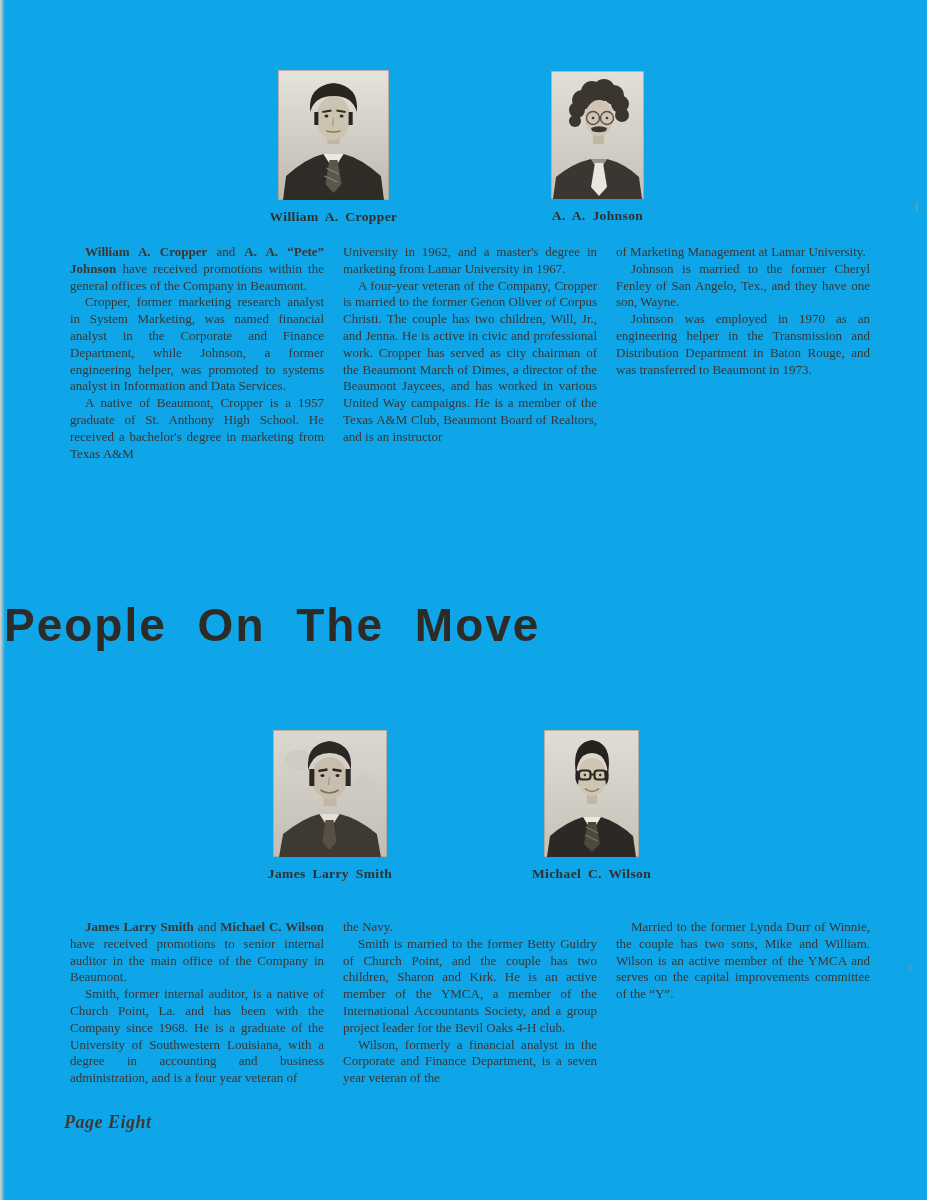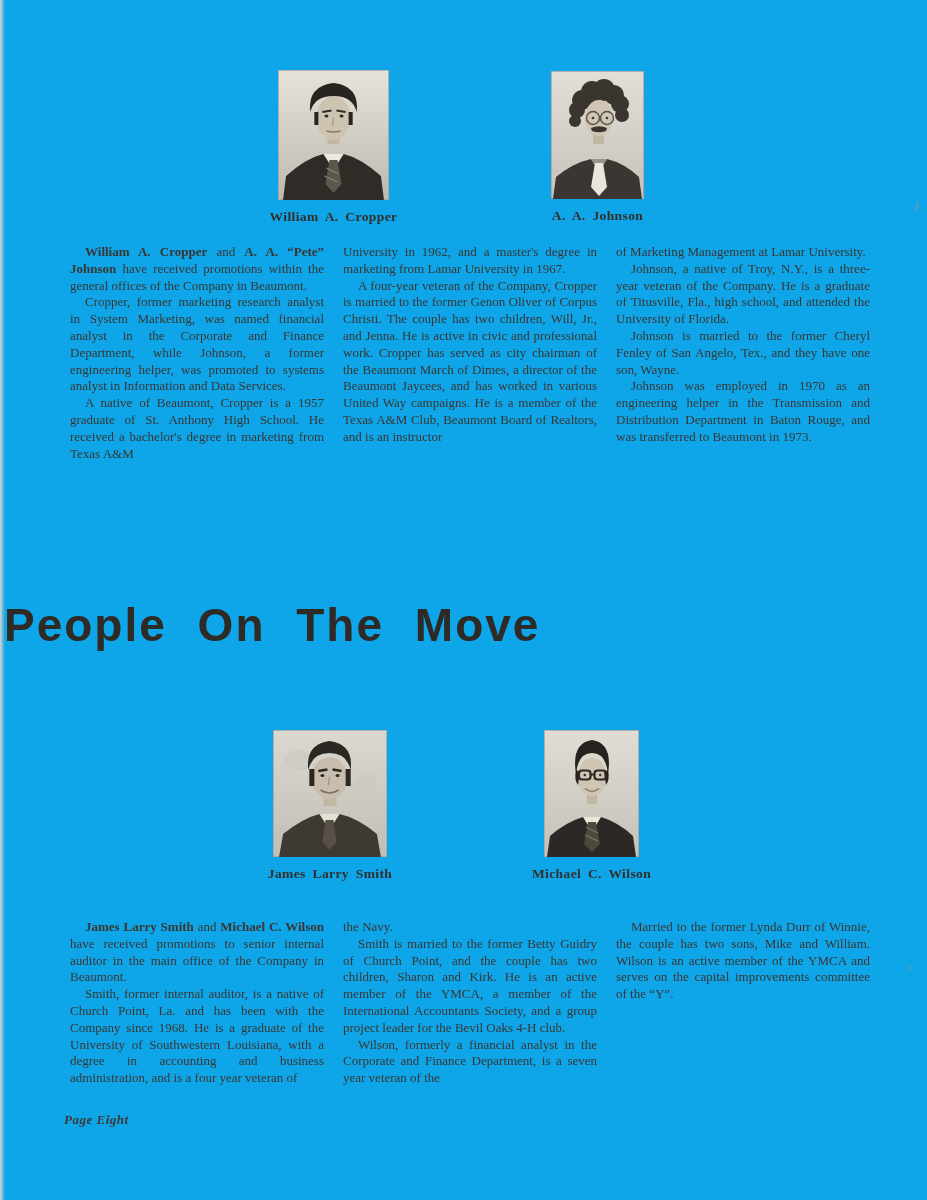--- a/index.html
+++ b/index.html
@@ -44,21 +44,21 @@
     text-align: left; margin: 4px;
     font-family: "Liberation Sans", "DejaVu Sans", sans-serif;
     font-weight: 700; font-size: 46px; line-height: 60px;
     letter-spacing: 2px; word-spacing: 16px;
     color: #2e2b27;
   }
   
   .page-footer {
     position: absolute; left: 64px; top: 1112px;
     font-style: italic; font-weight: bold;
-    font-size: 13px; letter-spacing: 0.5px; color: #3d3833;
+    font-size: 18px; letter-spacing: 0.5px; color: #3d3833;
   }
   
   .artifact { position: absolute; background: #9b968d; border-radius: 1px; }
   .artifact-1 { left: 916px; top: 202px; width: 2px; height: 9px; opacity: .55; }
   .artifact-2 { left: 909px; top: 965px; width: 2px; height: 6px; opacity: .4; }
 </style>
 </head>
 <body>
 
 <div class="page">
@@ -131,21 +131,20 @@
       <p><b>William A. Cropper</b><span> and </span><b>A. A. “Pete” Johnson</b><span> have received promotions within the general offices of the Company in Beaumont.</span></p>
       <p>Cropper, former marketing research analyst in System Marketing, was named financial analyst in the Corporate and Finance Department, while Johnson, a former engineering helper, was promoted to systems analyst in Information and Data Services.</p>
       <p>A native of Beaumont, Cropper is a 1957 graduate of St. Anthony High School. He received a bachelor's degree in marketing from Texas A&amp;M</p>
     </div>
     <div class="col">
       <p class="cont">University in 1962, and a master's degree in marketing from Lamar University in 1967.</p>
       <p>A four-year veteran of the Company, Cropper is married to the former Genon Oliver of Corpus Christi. The couple has two children, Will, Jr., and Jenna. He is active in civic and professional work. Cropper has served as city chairman of the Beaumont March of Dimes, a director of the Beaumont Jaycees, and has worked in various United Way campaigns. He is a member of the Texas A&amp;M Club, Beaumont Board of Realtors, and is an instructor</p>
     </div>
     <div class="col">
       <p class="cont">of Marketing Management at Lamar University.</p>
-      <p>Johnson, a native of Troy, N.Y., is a three-year veteran of the Company. He is a graduate of Titusville, Fla., high school, and attended the University of Florida.</p>
       <p>Johnson is married to the former Cheryl Fenley of San Angelo, Tex., and they have one son, Wayne.</p>
       <p>Johnson was employed in 1970 as an engineering helper in the Transmission and Distribution Department in Baton Rouge, and was transferred to Beaumont in 1973.</p>
     </div>
   </section>
 
   <h1 class="headline">People On The Move</h1>
 
   <figure style="left:273px; top:730px; width:114px; height:127px;">
     <svg width="114" height="127" viewBox="0 0 113 127" preserveAspectRatio="none">
       <defs>

